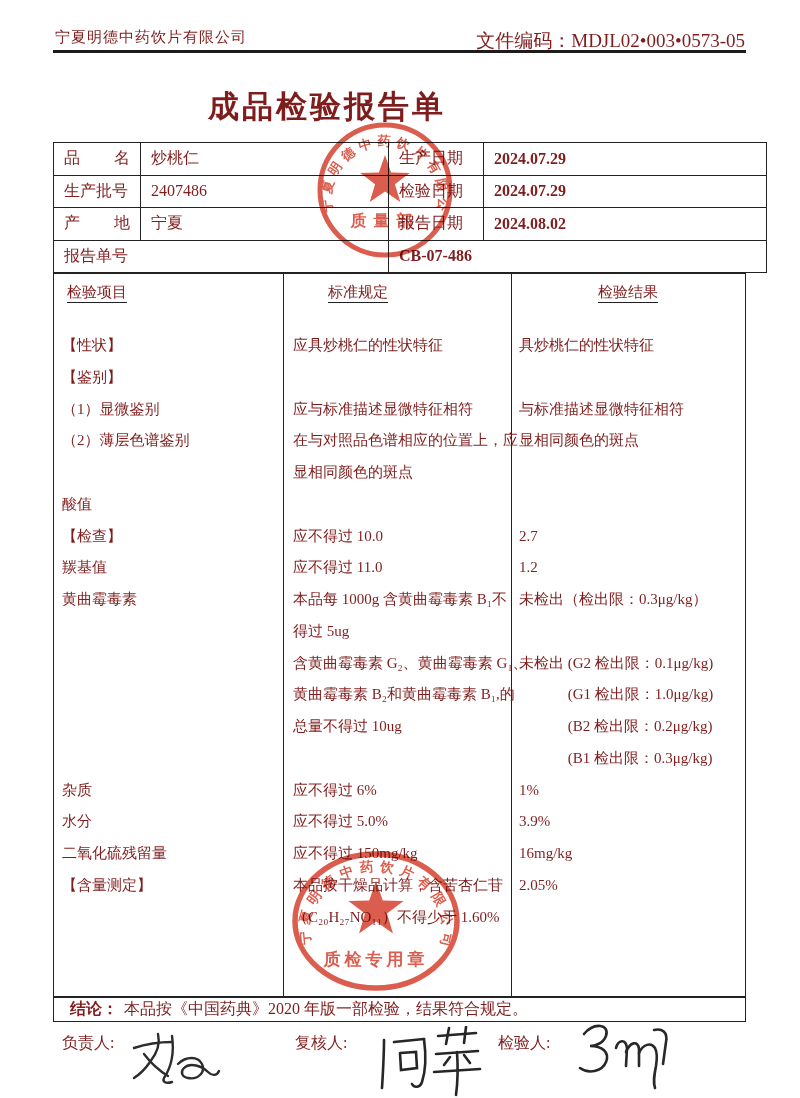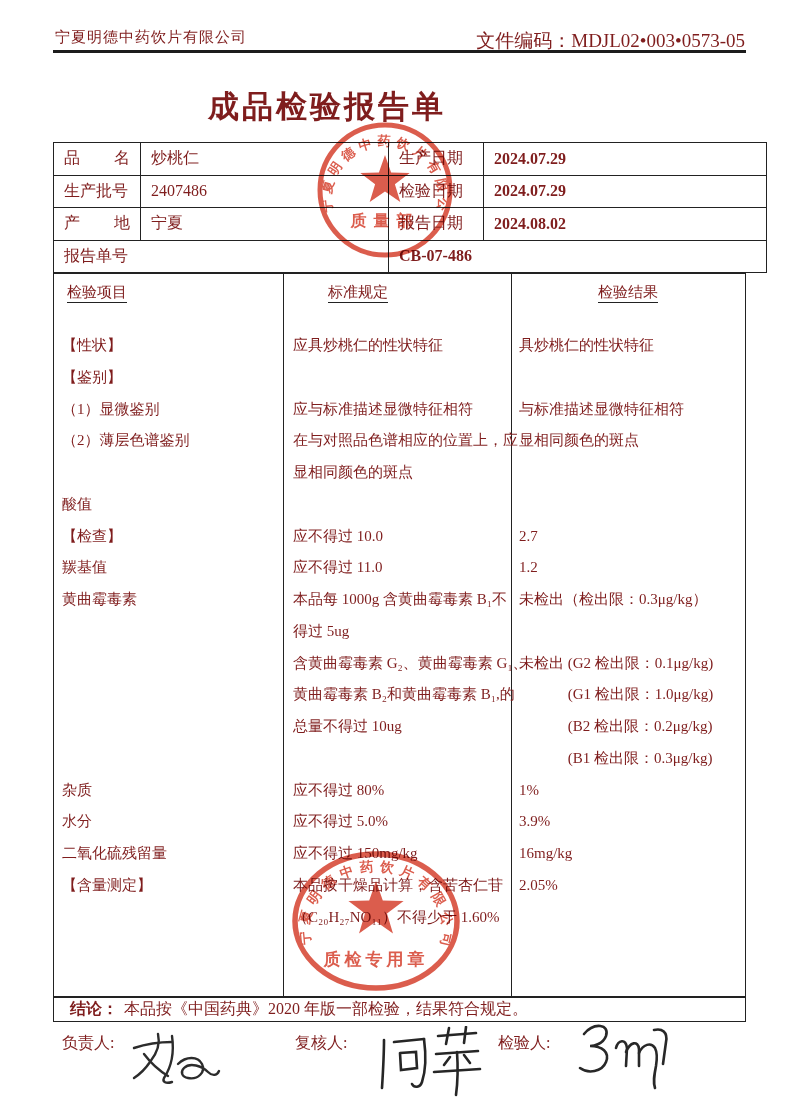--- a/index.html
+++ b/index.html
@@ -116,21 +116,21 @@
         <div class="tline">显相同颜色的斑点</div>
         <div class="tline"></div>
         <div class="tline">应不得过 10.0</div>
         <div class="tline">应不得过 11.0</div>
         <div class="tline">本品每 1000g 含黄曲霉毒素 B₁不</div>
         <div class="tline">得过 5ug</div>
         <div class="tline">含黄曲霉毒素 G₂、黄曲霉毒素 G₁、</div>
         <div class="tline">黄曲霉毒素 B₂和黄曲霉毒素 B₁,的</div>
         <div class="tline">总量不得过 10ug</div>
         <div class="tline"></div>
-        <div class="tline">应不得过 80%</div>
+        <div class="tline">应不得过 6%</div>
         <div class="tline">应不得过 5.0%</div>
         <div class="tline">应不得过 150mg/kg</div>
         <div class="tline">本品按干燥品计算，含苦杏仁苷</div>
         <div class="tline">（C₂₀H₂₇NO₁₁）不得少于 1.60%</div>
       </div>
     <div class="col-lines" style="left:465px;width:226px;">
         <div class="tline">具炒桃仁的性状特征</div>
         <div class="tline"></div>
         <div class="tline">与标准描述显微特征相符</div>
         <div class="tline">显相同颜色的斑点</div>

